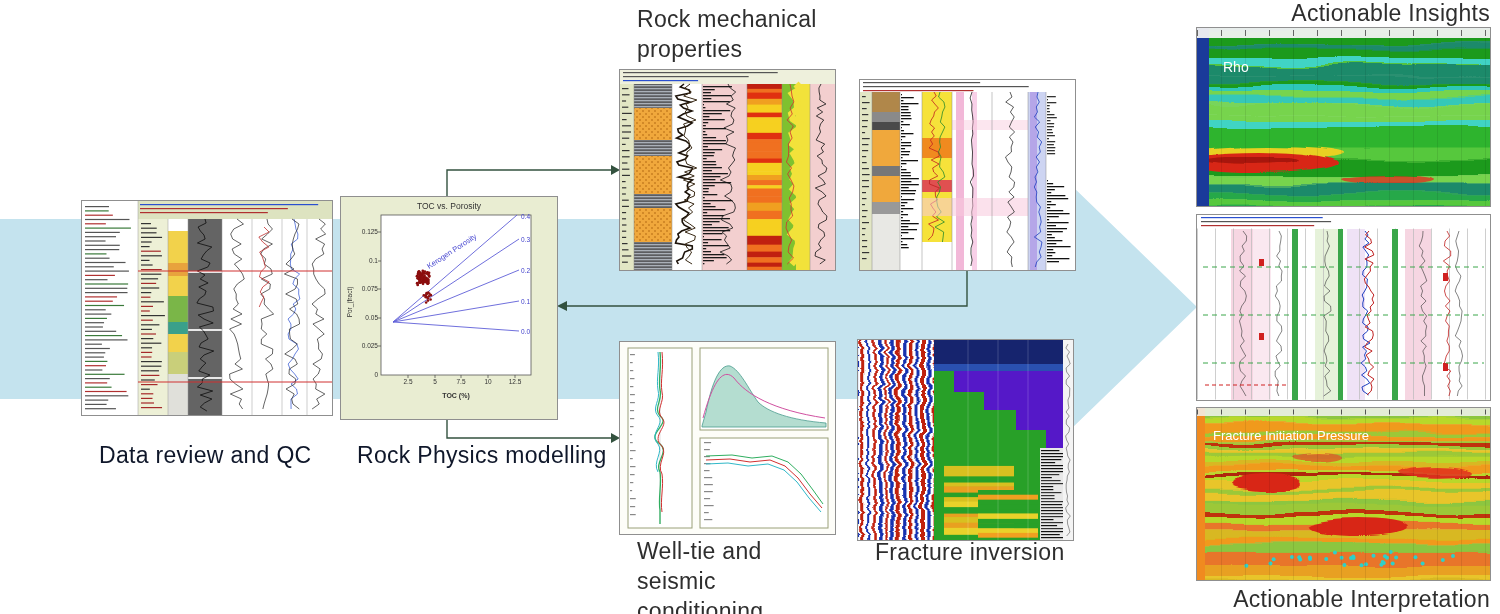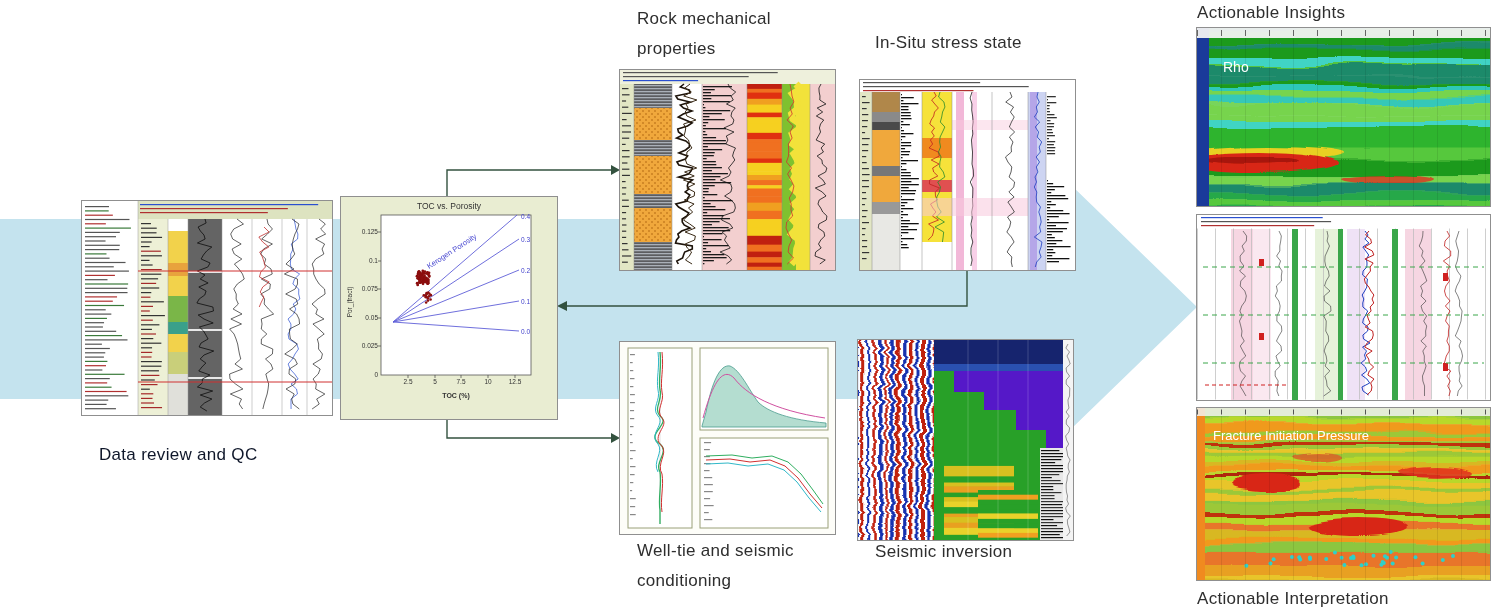--- a/index.html
+++ b/index.html
@@ -4,23 +4,23 @@
 <style>
   *{margin:0;padding:0;box-sizing:border-box}
   body{background:#fff}
   .canvas{position:relative;width:1500px;height:614px;background:#fff;overflow:hidden;
           font-family:"Liberation Sans",sans-serif}
   .big-arrow{position:absolute;left:0;top:0;width:1200px;height:614px;background:#c4e3ee;
     clip-path:polygon(0 219px,1038px 219px,1038px 153px,1197px 307px,1038px 461px,1038px 399px,0 399px)}
   .connectors{position:absolute;left:0;top:0;pointer-events:none}
   svg.panel{position:absolute;background:#fff;outline:1px solid #8f8f8f}
   svg text{font-family:"Liberation Sans",sans-serif}
-  .lbl{position:absolute;font-size:17px;letter-spacing:.3px;color:#2e2e2e;line-height:30px}
+  .lbl{position:absolute;font-size:23px;letter-spacing:.3px;color:#2e2e2e;line-height:30px}
   .lbl.teal{color:#0f172a}
-  .lbl.center{text-align:left;width:293px;line-height:26px}
+  .lbl.center{text-align:right;width:293px;line-height:26px}
 </style>
 </head>
 <body>
 
 <div class="canvas">
 
   <svg width="0" height="0" style="position:absolute">
     <defs>
       <filter id="wavyA" x="-15%" y="-15%" width="130%" height="130%">
         <feTurbulence type="fractalNoise" baseFrequency="0.007 0.05" numOctaves="2" seed="7" result="n"></feTurbulence>
@@ -1004,19 +1004,19 @@
         <circle cx="176.5232767489712" cy="147.84193672839507" r="2" fill="#2fd0c8"></circle>
       </g>
     <line x1="0" y1="86" x2="293" y2="86" stroke="#000000" stroke-width="172" stroke-dasharray="1 23" opacity="0.08"></line>
     <rect x="0" y="0" width="8" height="172" fill="#f08a1f"></rect>
     <rect x="0" y="0" width="293" height="8" fill="#f2f2f2" opacity="0.85"></rect>
     <line x1="0" y1="4" x2="293" y2="4" stroke="#555" stroke-width="5" stroke-dasharray="1 23"></line>
     <text x="16" y="32" font-size="13" fill="#ffffff">Fracture Initiation Pressure</text>
   </svg>
 
   <div class="lbl teal" style="left:99px;top:440px">Data review and QC</div>
+  <div class="lbl teal" style="left:357px;top:440px">Rock Physics modelling</div>
   <div class="lbl" style="left:637px;top:4px;width:190px">Rock mechanical properties</div>
-  <div class="lbl" style="left:875px;top:28px">In-Situ stress state</div>
   <div class="lbl" style="left:637px;top:536px;width:200px">Well-tie and seismic conditioning</div>
-  <div class="lbl" style="left:875px;top:537px">Seismic inversion</div>
+  <div class="lbl" style="left:875px;top:537px">Fracture inversion</div>
   <div class="lbl center" style="left:1197px;top:0px">Actionable Insights</div>
   <div class="lbl center" style="left:1197px;top:586px">Actionable Interpretation</div>
 </div>
 
 </body></html>

